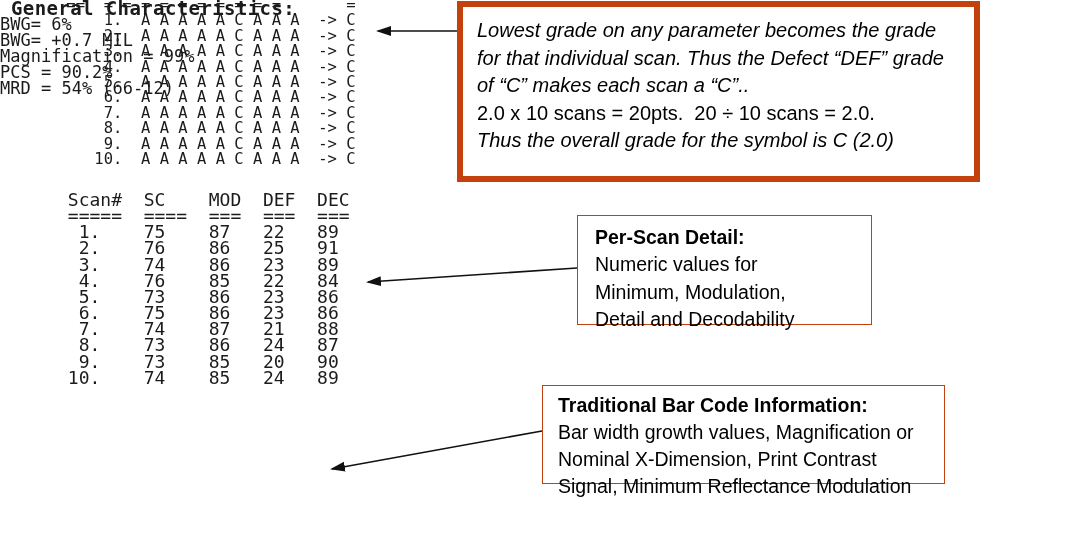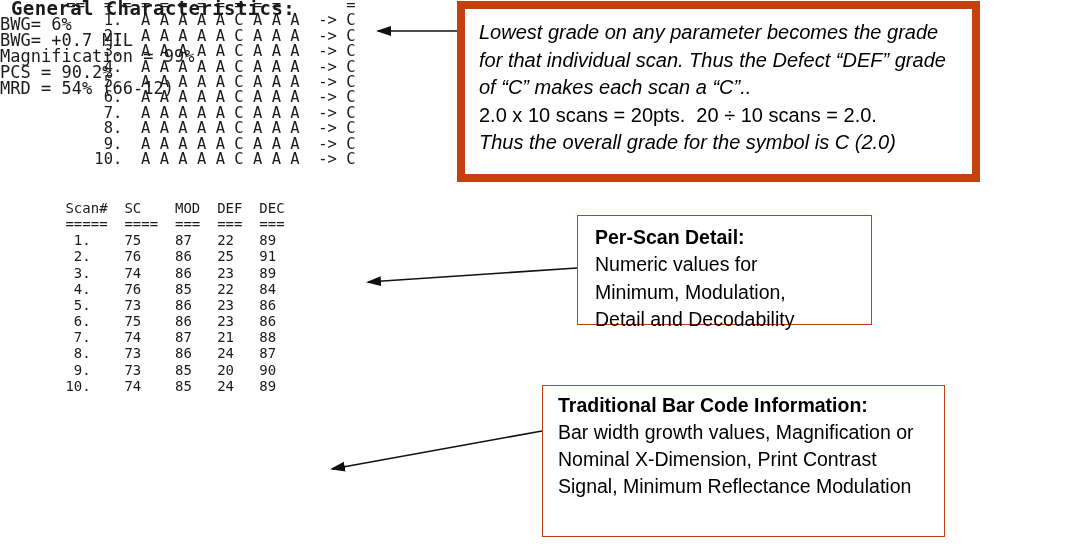--- a/index.html
+++ b/index.html
@@ -6,35 +6,35 @@
   .page{
     position:relative;width:1091px;height:560px;background:#fff;overflow:hidden;
     font-family:"Liberation Sans",sans-serif;color:#1a1a1a;
   }
   
   .mono{
     position:absolute;margin:0;white-space:pre;
     font-family:"DejaVu Sans Mono",monospace;color:#1b1b1b;
   }
   .scan-grades{left:57px;top:-2px;font-size:15.5px;line-height:15.4px;}
-  .per-scan-table{left:57px;top:200px;font-size:14px;line-height:16.15px;}
+  .per-scan-table{left:57px;top:192px;font-size:18px;line-height:16.15px;}
   .general{left:57px;top:430px;font-family:"DejaVu Sans Mono",monospace;color:#1b1b1b;}
   .gc-heading{font-weight:bold;font-size:19px;line-height:17px;margin-left:11px;letter-spacing:.4px;white-space:pre;}
   .gc-line{font-size:17px;line-height:15.9px;white-space:pre;}
   
   .callout{
-    position:absolute;background:#fff;border:8px solid #c2410c;box-sizing:border-box;
+    position:absolute;background:#fff;border:6px solid #c2410c;box-sizing:border-box;
     font-family:"Liberation Sans",sans-serif;color:#000;
   }
   .c-line{white-space:pre;}
   .callout-grade{left:457px;top:1px;width:523px;height:181px;padding:10px 0 0 14px;}
   .callout-grade .c-line{font-size:20px;line-height:27.6px;}
   .callout-perscan{left:577px;top:215px;width:295px;height:110px;border-width:1.5px;padding:8px 0 0 17px;}
   .callout-perscan .c-line{font-size:19.5px;line-height:27.4px;}
-  .callout-barcode{left:542px;top:385px;width:403px;height:152px;border-width:1.5px;padding:6px 0 0 15px;}
+  .callout-barcode{left:542px;top:385px;width:403px;height:99px;border-width:1.5px;padding:6px 0 0 15px;}
   .callout-barcode .c-line{font-size:19.5px;line-height:27px;}
   .it{font-style:italic;}
   .bold{font-weight:bold;}
   
   .arrows{position:absolute;left:0;top:0;width:1091px;height:560px;pointer-events:none;}
   .arrows line{stroke:#111;stroke-width:1.6;}
 </style>
 </head>
 <body>
 

